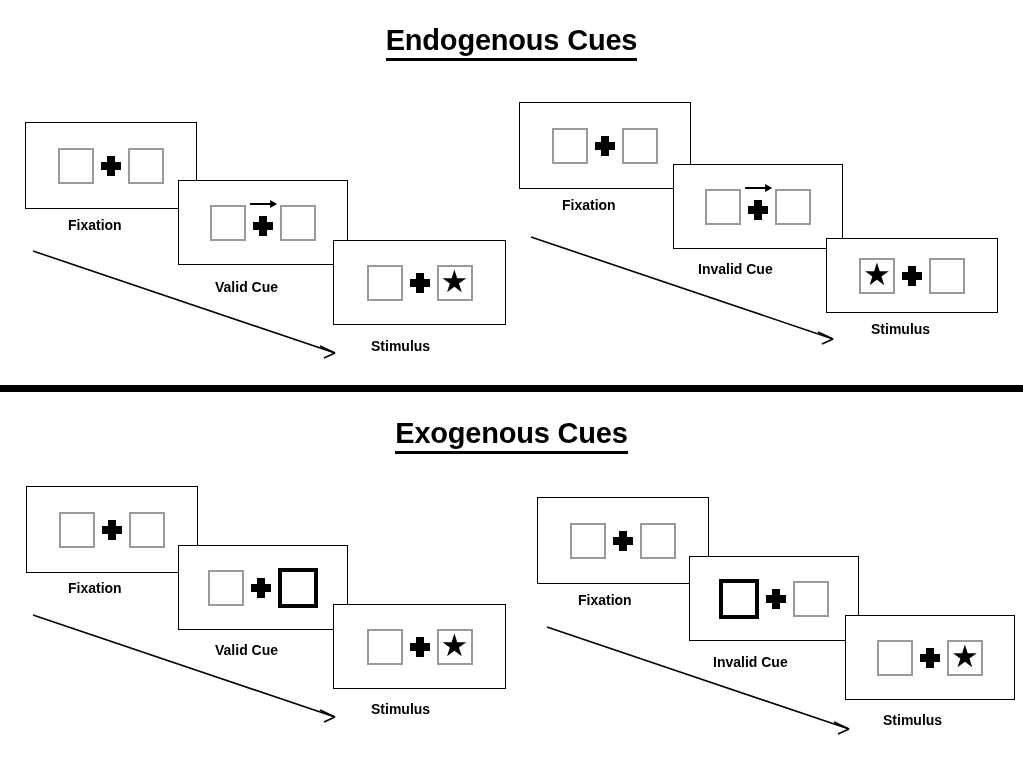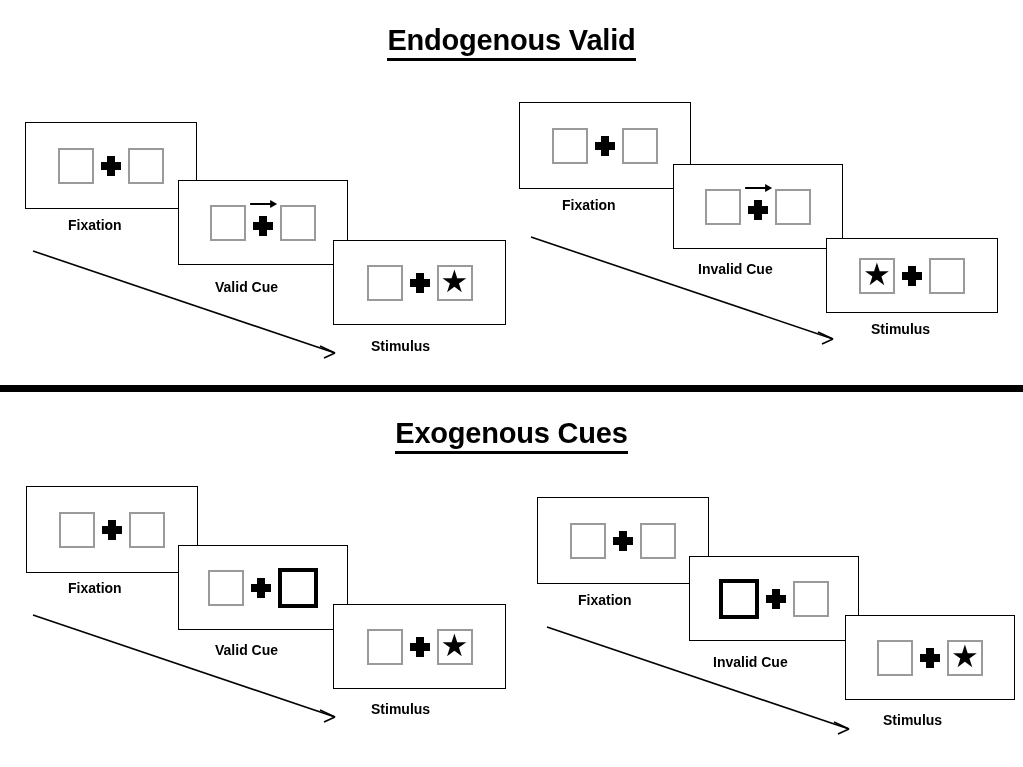--- a/index.html
+++ b/index.html
@@ -159,21 +159,21 @@
     pointer-events: none;
   }
   .time-arrow svg { display: block; overflow: visible; }
 </style>
 </head>
 <body>
 
 <div class="stage">
 
   <div class="section-title" style="left:0; top:26px;">
-    <span>Endogenous Valid</span>
+    <span>Endogenous Cues</span>
   </div>
 
   <div class="time-arrow" style="left:30px; top:246px; width:320px; height:118px;">
     <svg width="320" height="118" viewBox="0 0 320 118">
       <line x1="3" y1="5" x2="305" y2="107" stroke="#000" stroke-width="1.6"></line>
       <path d="M305 107 L290 100 M305 107 L294 112" stroke="#000" stroke-width="1.6" fill="none"></path>
     </svg>
   </div>
 
   <div class="frame" style="left:25px; top:122px; width:172px; height:87px;">

